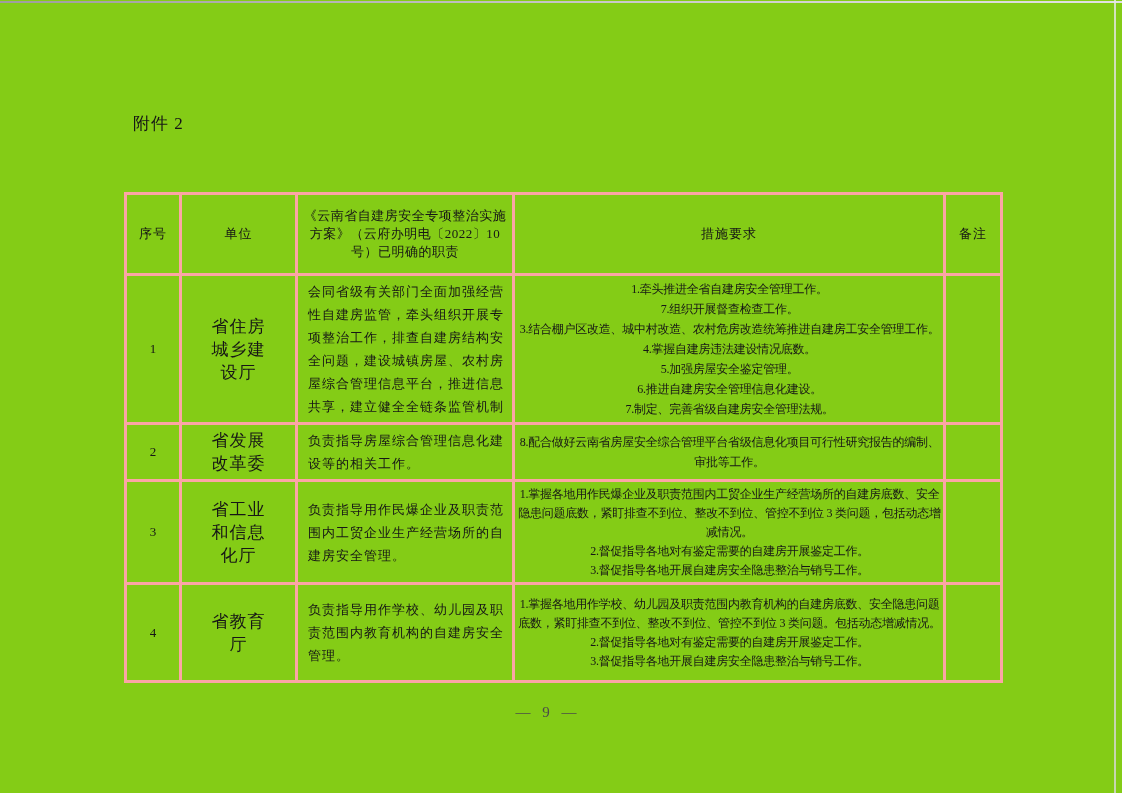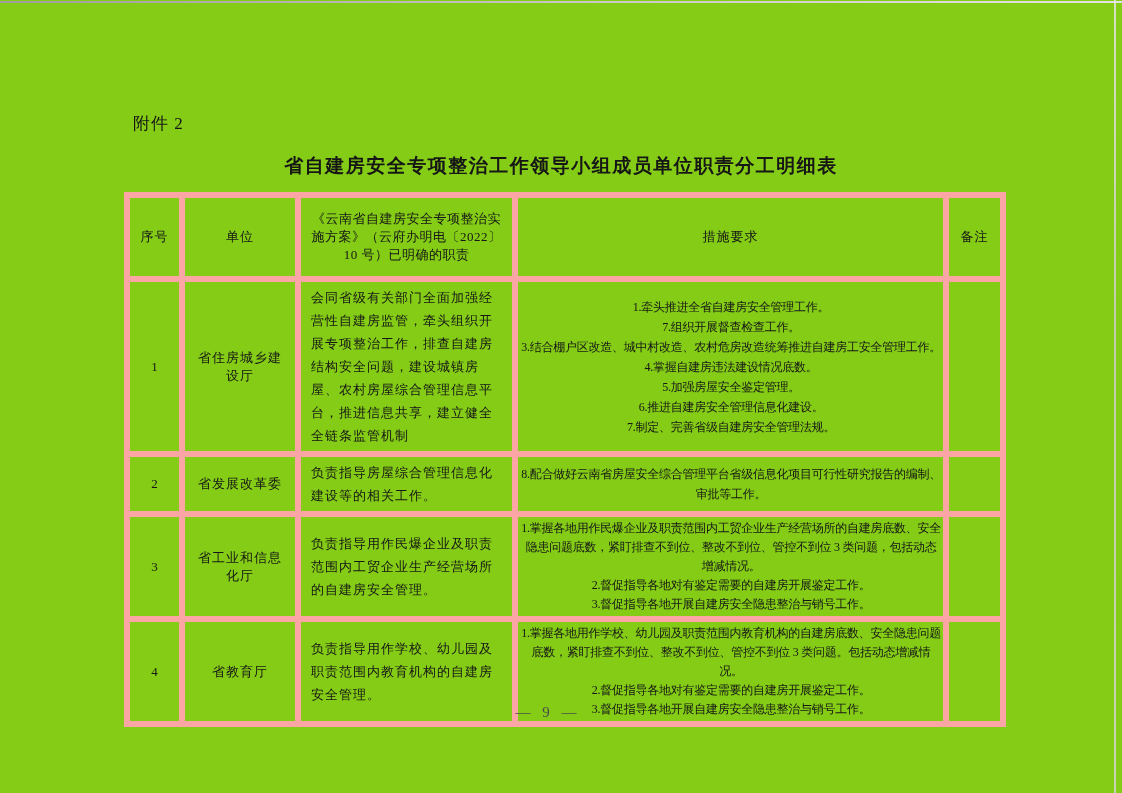--- a/index.html
+++ b/index.html
@@ -52,21 +52,21 @@
   table.main-table {
     position: absolute;
     left: 124px;
     top: 192px;
     width: 876px;
     border-collapse: collapse;
     table-layout: fixed;
     border: 2px solid #2e2e2e;
   }
   .main-table th, .main-table td {
-    border: 6px solid #fca5a5;
+    border: 3px solid #fca5a5;
     vertical-align: middle;
     overflow: hidden;
   }
   .main-table thead th {
     height: 78px;
     font-weight: normal;
     font-size: 13px;
     text-align: center;
     line-height: 1.45;
     padding: 0 5px;
@@ -80,23 +80,23 @@
   tbody tr:nth-child(1) { height: 148px; }
   tbody tr:nth-child(2) { height: 47px; }
   tbody tr:nth-child(3) { height: 103px; }
   tbody tr:nth-child(4) { height: 98px; }
   .c-index {
     text-align: center;
     font-size: 13px;
   }
   .c-unit {
     text-align: center;
-    font-size: 13px;
-    letter-spacing: 1px;
-    padding: 0 8px;
+    font-size: 17px;
+    letter-spacing: 1px;
+    padding: 0 22px;
   }
   .c-duty {
     font-size: 13px;
     line-height: 23px;
     padding: 4px 8px 4px 10px;
     letter-spacing: 1px;
     text-align: left;
   }
   .c-measures {
     font-size: 12px;
@@ -125,21 +125,20 @@
 </head>
 <body>
 
 <div class="page">
 
   <div class="scan-edge-top"></div>
   <div class="scan-edge-right"></div>
 
   <div class="attachment-label">附件 2</div>
 
-  <div class="doc-title">省自建房安全专项整治工作领导小组成员单位职责分工明细表</div>
 
   <table class="main-table">
     <colgroup>
       <col style="width:55px">
       <col style="width:116px">
       <col style="width:217px">
       <col style="width:431px">
       <col style="width:57px">
     </colgroup>
     <thead>

